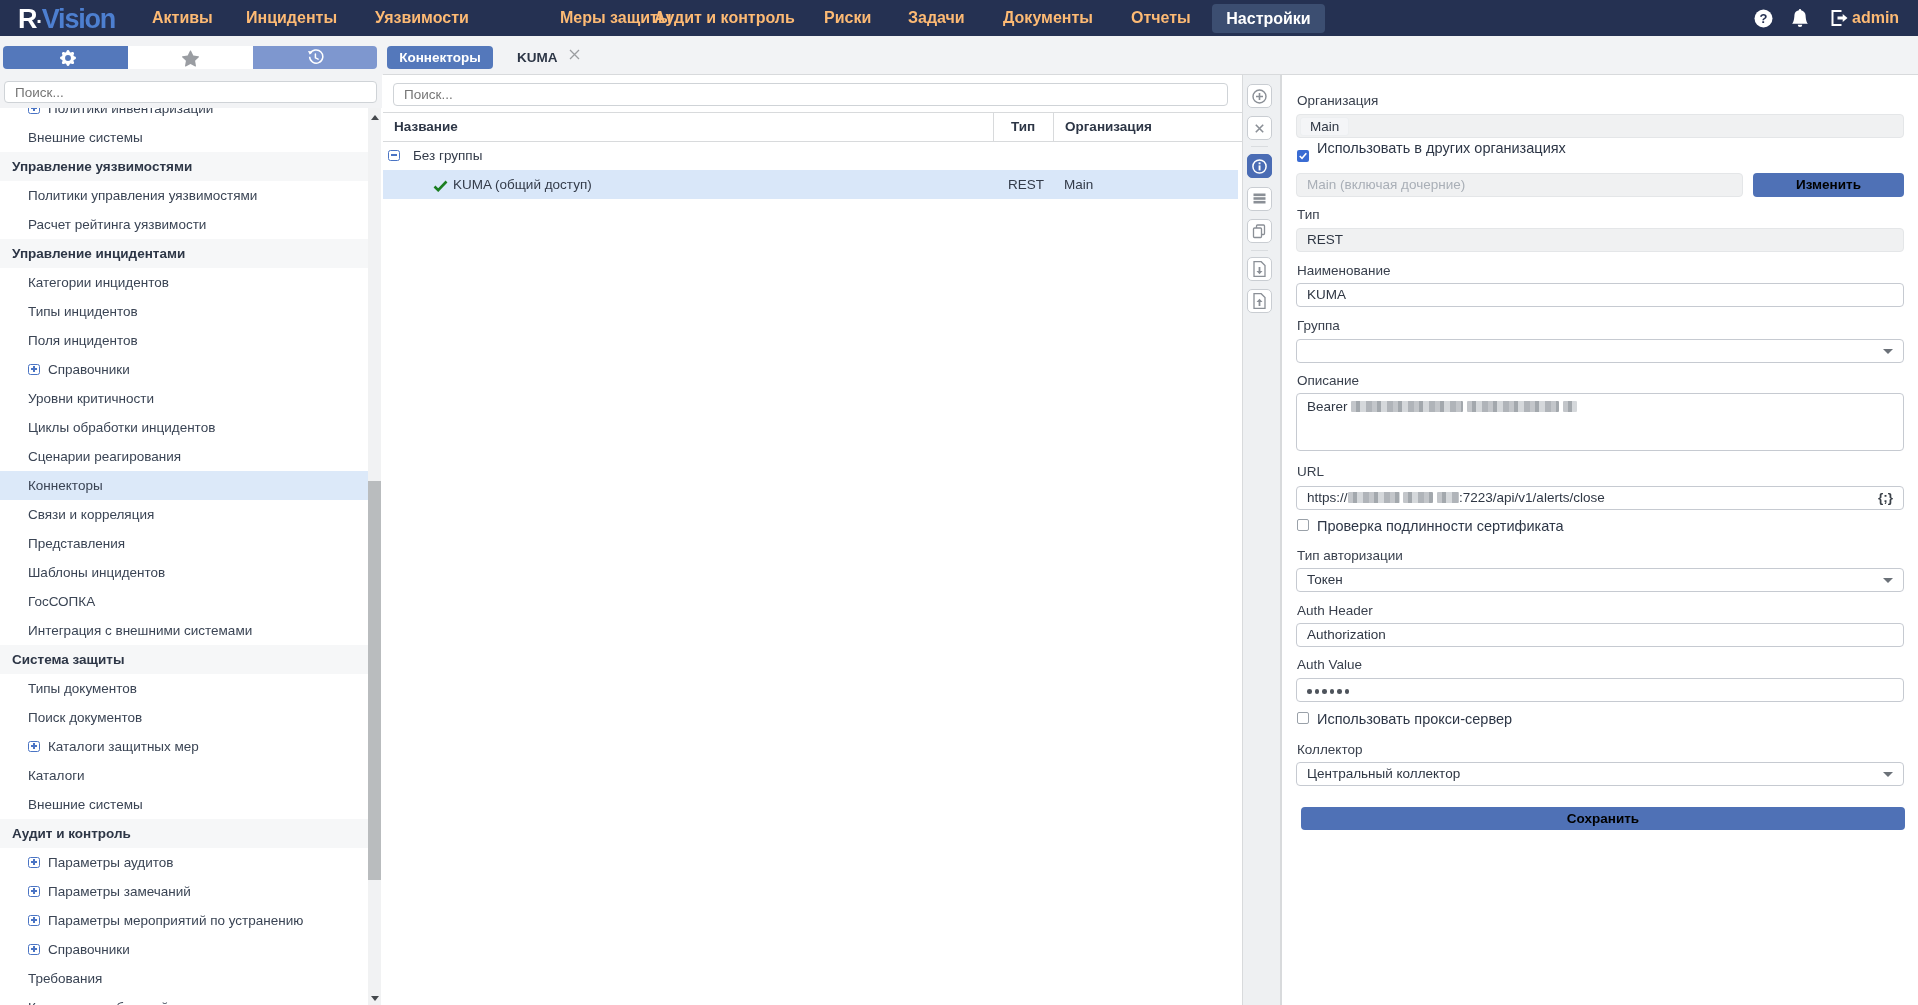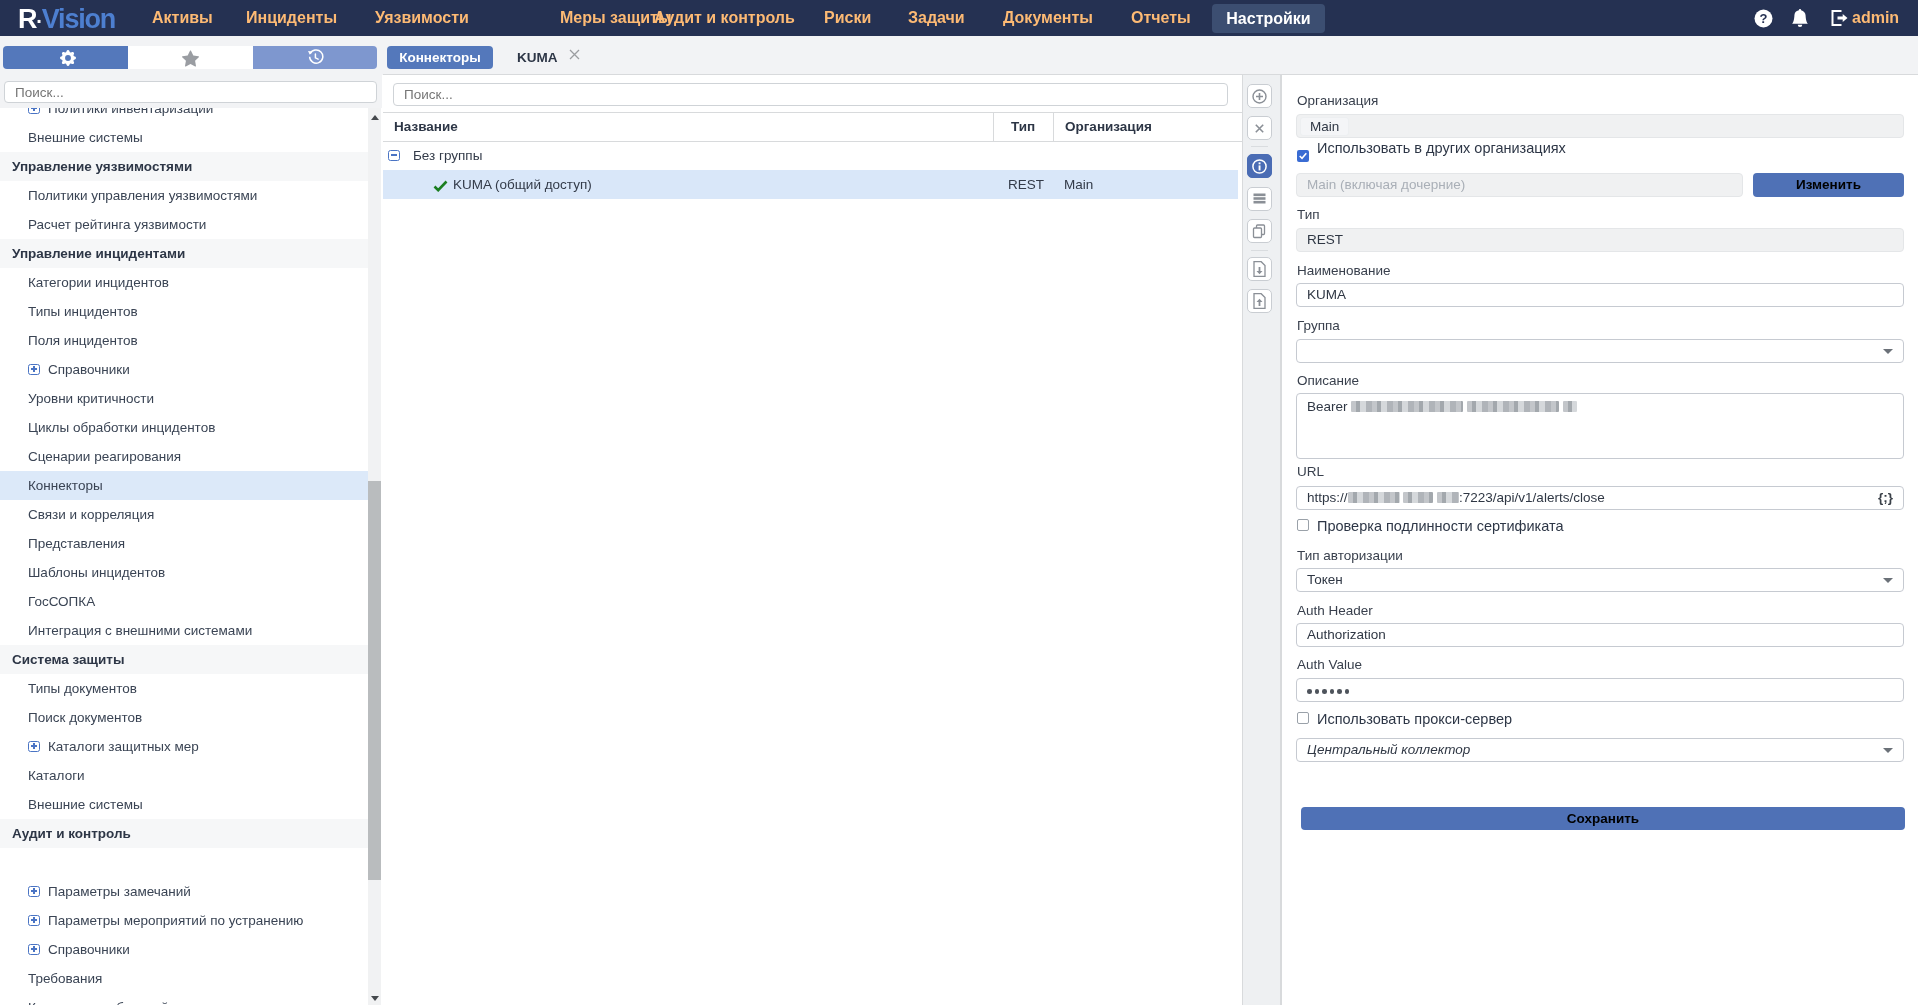--- a/index.html
+++ b/index.html
@@ -207,20 +207,24 @@
     </div>
 <div class="srow" style="top:653px;">
       <span class="txt">Каталоги</span>
     </div>
 <div class="srow" style="top:682px;">
       <span class="txt">Внешние системы</span>
     </div>
 <div class="srow hdr" style="top:711px;">
       <span class="txt">Аудит и контроль</span>
     </div>
+<div class="srow" style="top:740px;">
+      <div class="ticon plus"></div>
+      <span class="txt2">Параметры аудитов</span>
+    </div>
 <div class="srow" style="top:769px;">
       <div class="ticon plus"></div>
       <span class="txt2">Параметры замечаний</span>
     </div>
 <div class="srow" style="top:798px;">
       <div class="ticon plus"></div>
       <span class="txt2">Параметры мероприятий по устранению</span>
     </div>
 <div class="srow" style="top:827px;">
       <div class="ticon plus"></div>
@@ -327,21 +331,21 @@
 
 <div class="lbl" style="top:263px;">Наименование</div>
 <div class="inp" style="top:283px;">KUMA</div>
 
 <div class="lbl" style="top:318px;">Группа</div>
 <div class="inp" style="top:339px;">
     <div class="caret"></div>
   </div>
 
 <div class="lbl" style="top:373px;">Описание</div>
-<div class="inp" style="top:393px; height:66px; line-height:20px; padding-top:3px;">Bearer <span class="blur" style="width:112px;"></span> <span class="blur" style="width:92px;"></span>&nbsp;<span class="blur" style="width:14px;"></span></div>
+<div class="inp" style="top:393px; height:58px; line-height:20px; padding-top:3px;">Bearer <span class="blur" style="width:112px;"></span> <span class="blur" style="width:92px;"></span>&nbsp;<span class="blur" style="width:14px;"></span></div>
 
 <div class="lbl" style="top:464px;">URL</div>
 <div class="inp" style="top:486px;">https://<span class="blur" style="width:52px;"></span> <span class="blur" style="width:30px;"></span> <span class="blur" style="width:22px;"></span>:7223/api/v1/alerts/close<span style="position:absolute;right:10px;top:0;font-weight:bold;color:#3a4048;">{;}</span></div>
 
 <div class="cb off" style="top:519px;"></div>
 <div class="cblbl" style="top:518px;">Проверка подлинности сертификата</div>
 
 <div class="lbl" style="top:548px;">Тип авторизации</div>
 <div class="inp" style="top:568px;">Токен<div class="caret"></div></div>
 
@@ -350,15 +354,15 @@
 
 <div class="lbl" style="top:657px;">Auth Value</div>
 <div class="inp" style="top:678px;">
     <span class="dots"><i></i><i></i><i></i><i></i><i></i><i></i></span>
   </div>
 
 <div class="cb off" style="top:712px;"></div>
 <div class="cblbl" style="top:711px;">Использовать прокси-сервер</div>
 
 <div class="lbl" style="top:742px;">Коллектор</div>
-<div class="inp" style="top:738px;font-style:italic;">Центральный коллектор<div class="caret"></div></div>
+<div class="inp" style="top:762px;">Центральный коллектор<div class="caret"></div></div>
 
 <div class="btn" style="left:1301px; top:807px; width:604px; height:23px; line-height:23px;">Сохранить</div>
 
 </body></html>

